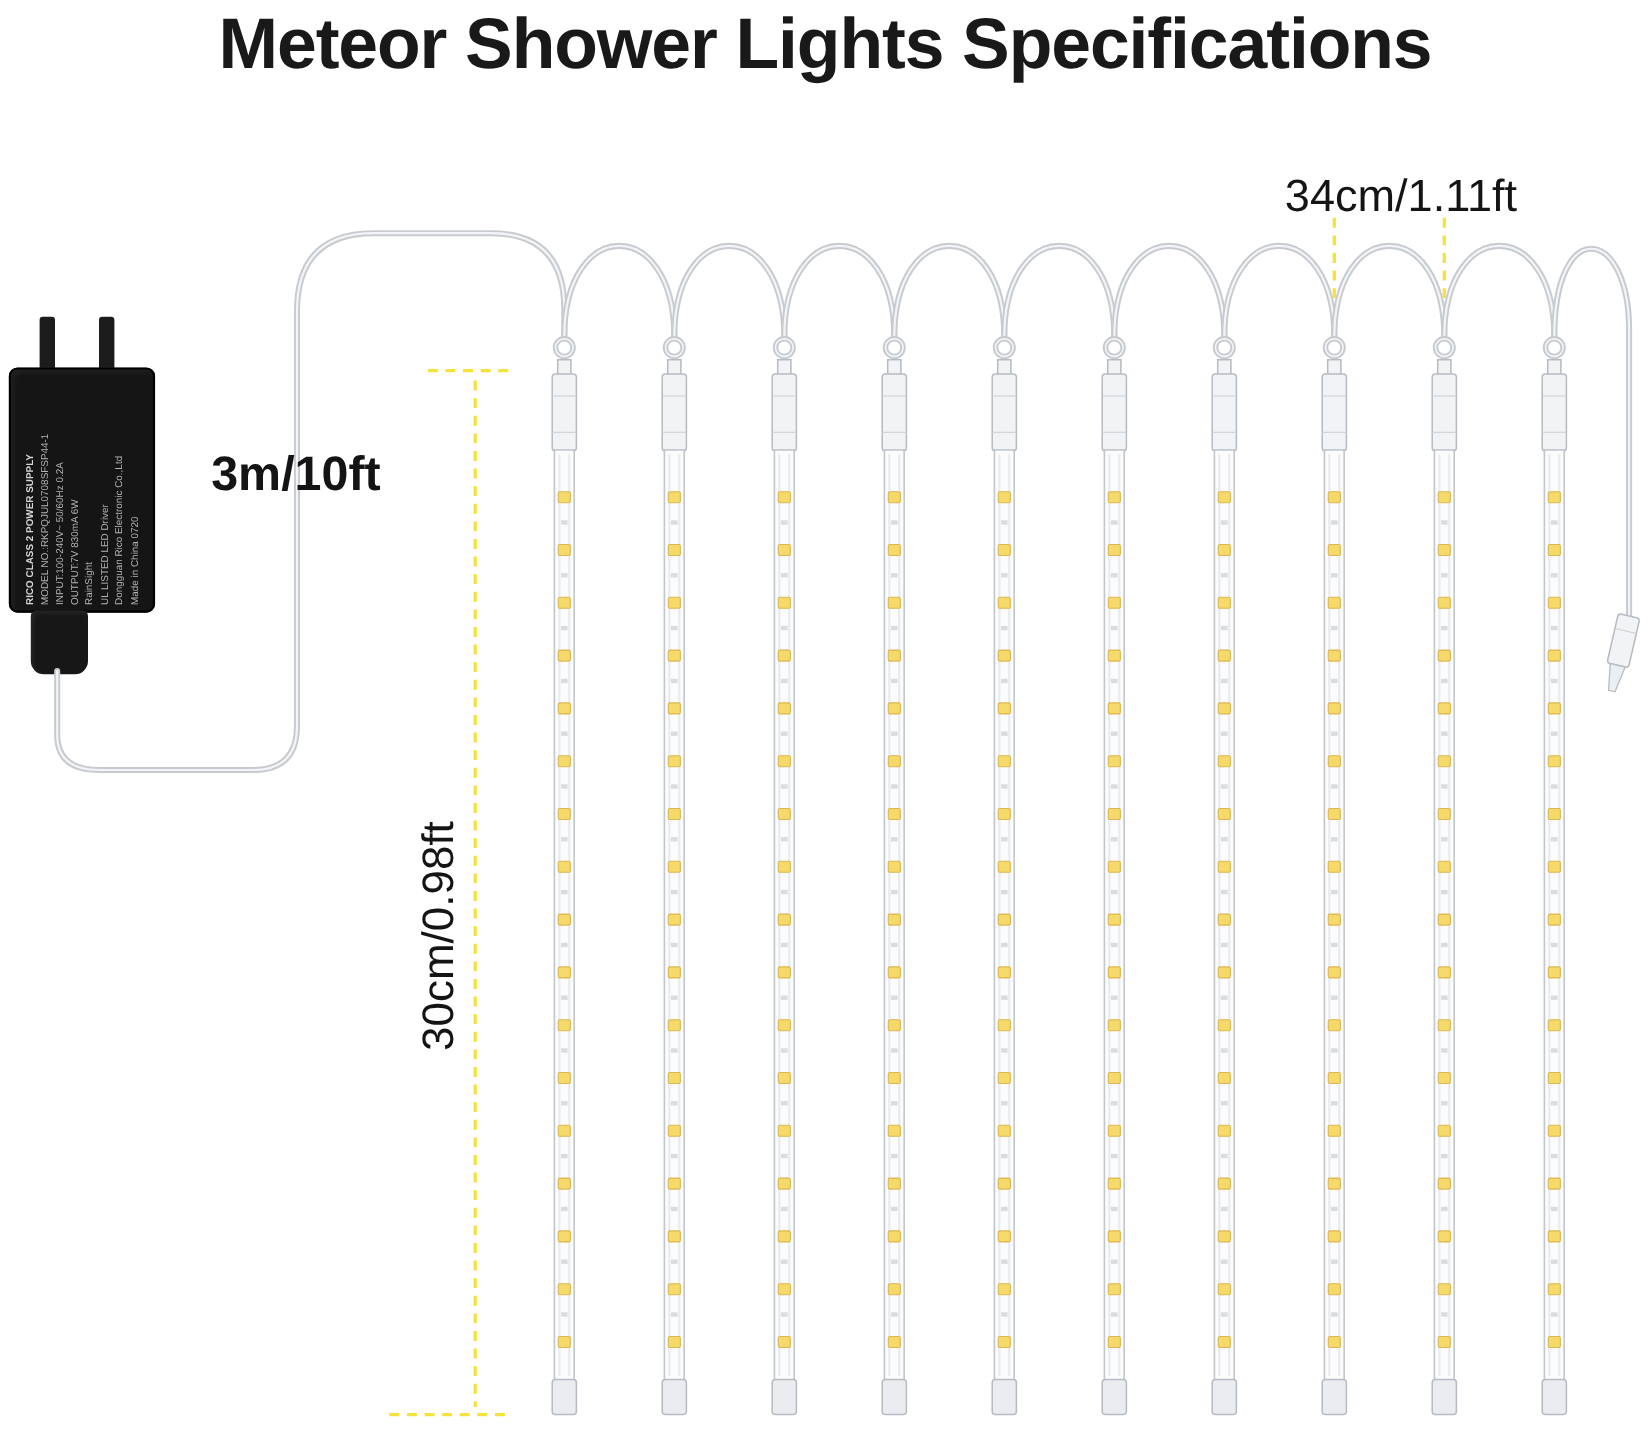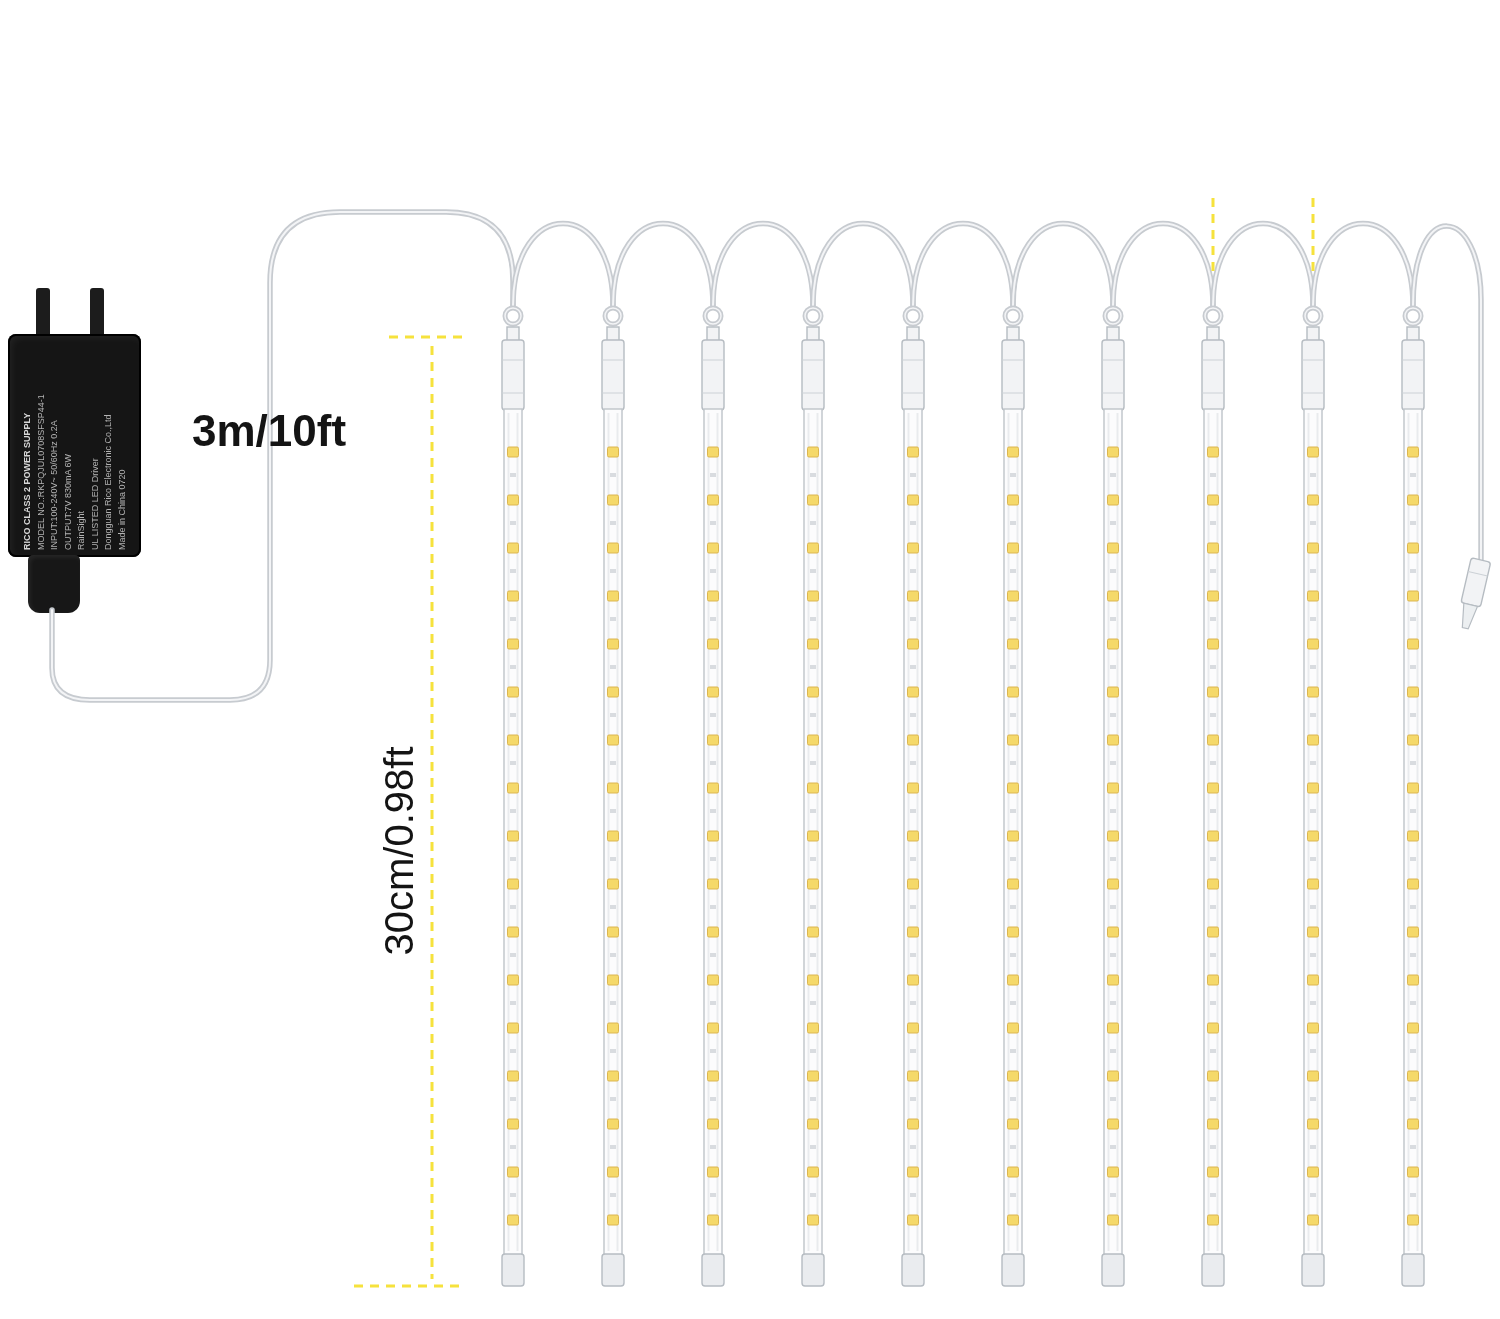--- a/index.html
+++ b/index.html
@@ -613,17 +613,19 @@
       </g>
     <g id="g-guides">
         <line x1="389" y1="337" x2="466" y2="337" stroke="#f6e23c" stroke-width="3" stroke-dasharray="9 7"></line>
         <line x1="354" y1="1286" x2="466" y2="1286" stroke="#f6e23c" stroke-width="3" stroke-dasharray="9 7"></line>
         <line x1="432" y1="346" x2="432" y2="1279" stroke="#f6e23c" stroke-width="3" stroke-dasharray="9 7"></line>
         <line x1="1213" y1="198" x2="1213" y2="272" stroke="#f6e23c" stroke-width="3" stroke-dasharray="9 7"></line>
         <line x1="1313" y1="198" x2="1313" y2="272" stroke="#f6e23c" stroke-width="3" stroke-dasharray="9 7"></line>
       </g>
   </svg>
 
+  <h1 class="title">Meteor Shower Lights Specifications</h1>
 
   <div class="label label-cord">3m/10ft</div>
+  <div class="label label-spacing">34cm/1.11ft</div>
   <div class="label label-length">30cm/0.98ft</div>
 
 </div>
 
 </body></html>

